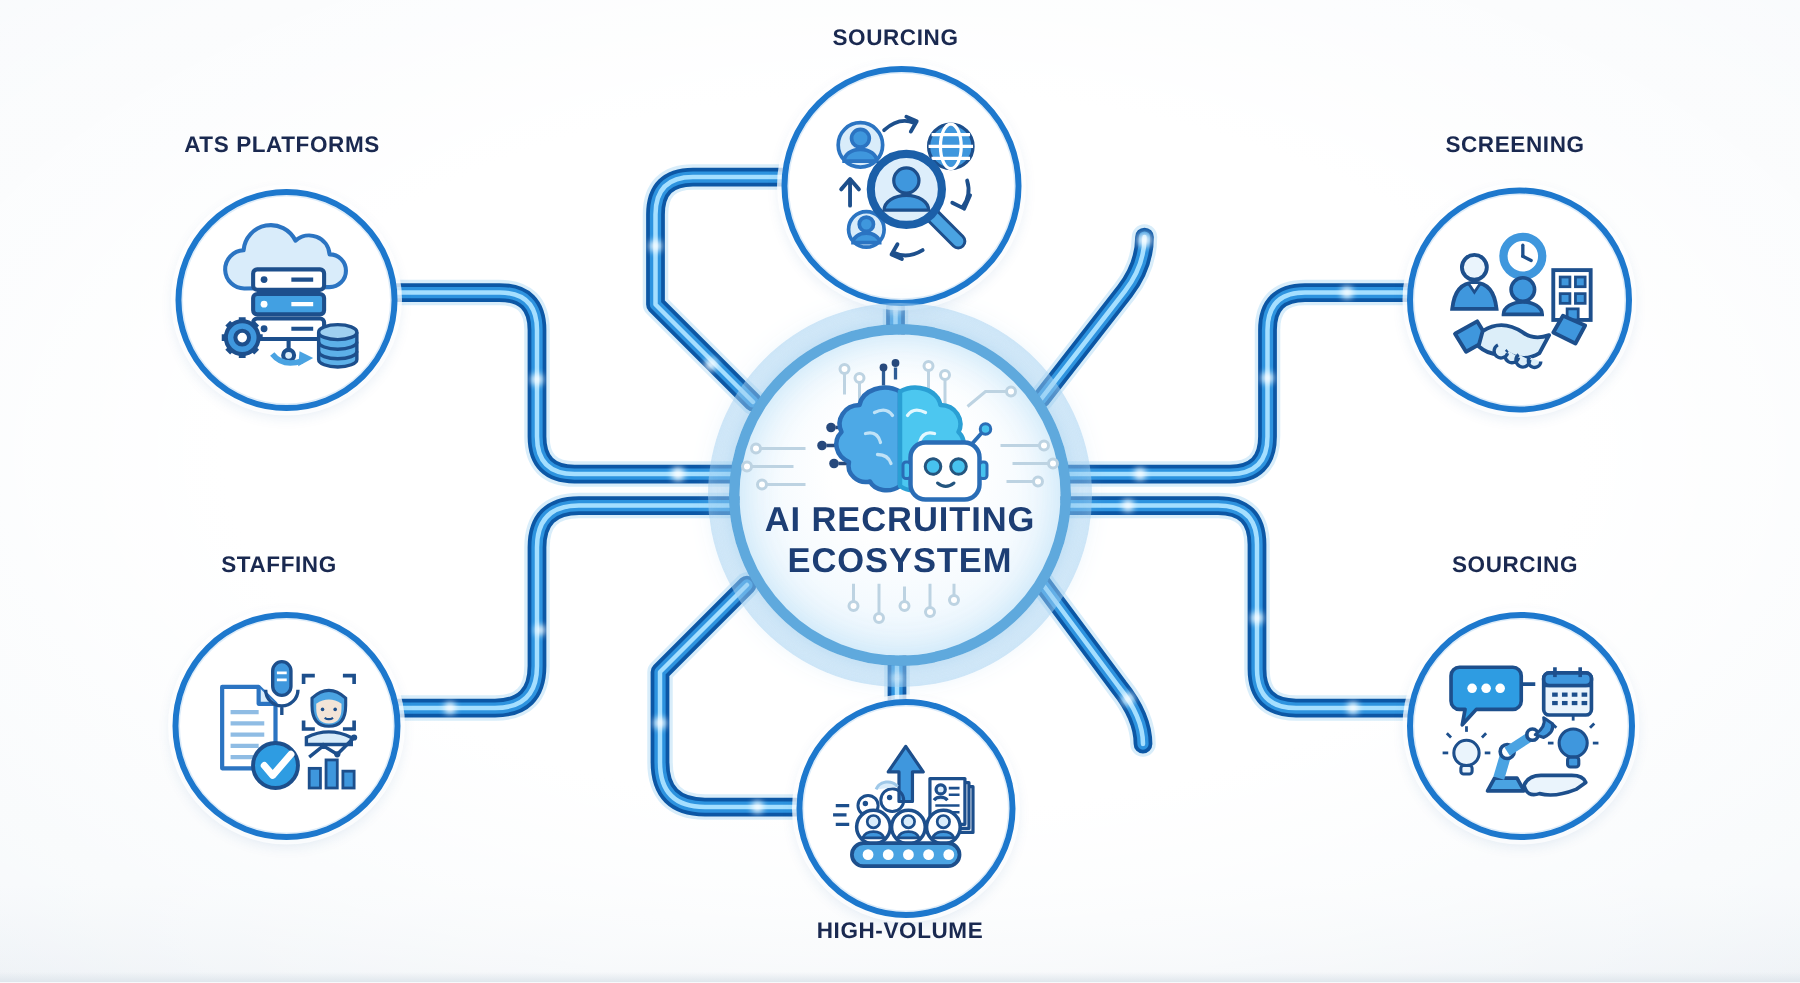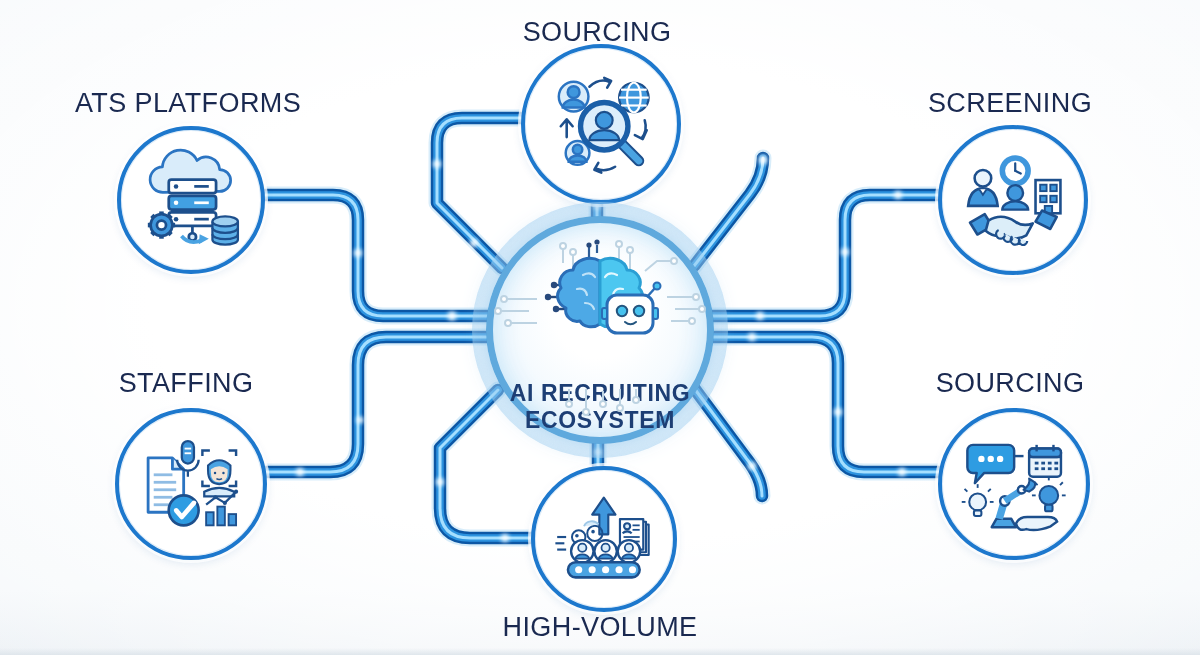--- a/index.html
+++ b/index.html
@@ -22,39 +22,39 @@
   .glint{fill:#ffffff;opacity:.95;}
   
   .node-circle{
     position:absolute;border-radius:50%;background:#fff;
     border:4px solid #1d78cd;
     box-shadow:0 0 0 3px rgba(255,255,255,.75), 0 3px 10px rgba(30,90,160,.14), inset 0 0 0 1px rgba(120,180,230,.25);
     display:flex;align-items:center;justify-content:center;
   }
   .node-label{
     position:absolute;transform:translateX(-50%);white-space:nowrap;
-    font-weight:400;font-size:27px;letter-spacing:.4px;color:#1a2950;
+    font-weight:700;font-size:15px;letter-spacing:.4px;color:#1a2950;
   }
   .icon-svg{width:78%;height:78%;}
   
   .center-wrap{
     position:absolute;left:472px;top:202px;width:256px;height:256px;border-radius:50%;
     background:radial-gradient(circle, rgba(200,230,250,0) 58%, rgba(168,211,242,.65) 74%, rgba(205,232,250,.28) 86%, rgba(205,232,250,0) 95%);
   }
   .center-circle{
     position:absolute;left:14px;top:14px;width:228px;height:228px;border-radius:50%;
     box-sizing:border-box;border:7px solid #5fa9dd;
     background:radial-gradient(circle at 50% 42%, #ffffff 28%, #f2f9fe 62%, #e1f0fb 100%);
     box-shadow:0 0 22px rgba(140,195,235,.85), inset 0 0 26px rgba(190,225,248,.95);
   }
   .center-art{position:absolute;left:0;top:14px;width:214px;height:104px;}
   .center-art-bottom{position:absolute;left:0;top:166px;width:214px;height:44px;}
   .center-title{
     position:absolute;top:110px;left:0;right:0;text-align:center;
-    font-weight:800;font-size:23px;line-height:27px;letter-spacing:.6px;color:#1d3e74;margin-top:47px;
+    font-weight:800;font-size:23px;line-height:27px;letter-spacing:.6px;color:#1d3e74;
   }
   .trace{stroke:#bdd3e2;stroke-width:2;fill:none;}
   .trace-dot{fill:#ffffff;stroke:#bdd3e2;stroke-width:2;}
   .ntrace{stroke:#2f5d96;stroke-width:2.2;fill:none;}
   .ntrace-dot{fill:#27497c;}
 </style>
 </head>
 <body>
 
 <div class="stage">

